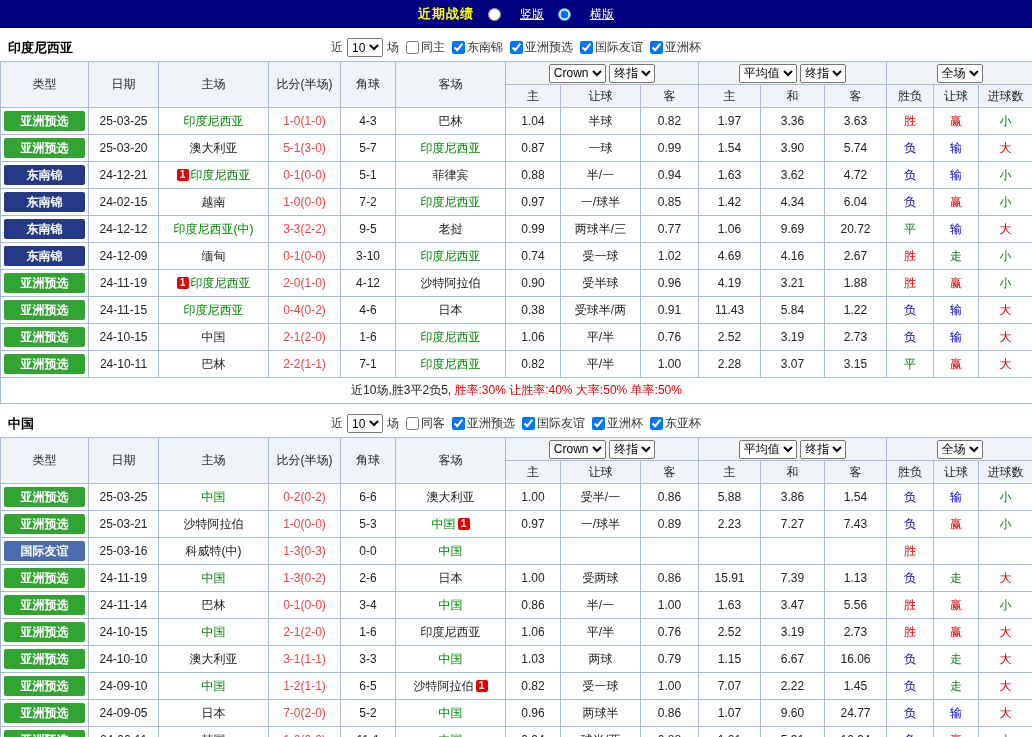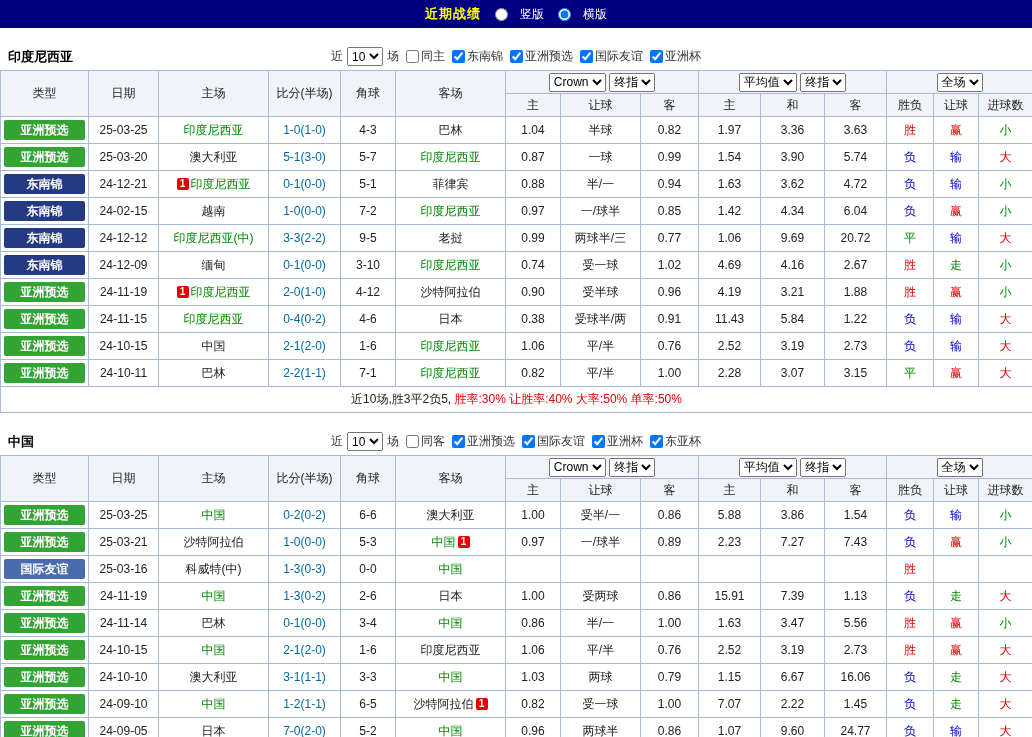--- a/index.html
+++ b/index.html
@@ -1,44 +1,44 @@
 <!DOCTYPE html>
 <html><head>
 <meta charset="utf-8">
 <style>
   html,body{margin:0;padding:0;}
   body{width:1032px;background:#fff;font-family:"Liberation Sans","DejaVu Sans",sans-serif;font-size:12px;color:#222;}
 
   .topbar{height:28px;background:#000080;display:flex;align-items:center;justify-content:center;gap:14px;}
   .topbar .title{color:#ffff00;font-weight:bold;font-size:13px;letter-spacing:1px;}
-  .topbar label{color:#fff;display:inline-flex;align-items:center;gap:12px;cursor:pointer;}
+  .topbar label{color:#fff;display:inline-flex;align-items:center;gap:19px;cursor:pointer;text-decoration:underline;}
   .topbar input{margin:0;}
 
-  .section{margin-top:15px;}
+  .section{margin-top:6px;}
   .section-bar{position:relative;height:27px;display:flex;align-items:center;justify-content:center;}
   .team-name{position:absolute;left:8px;font-weight:bold;font-size:13px;color:#000;}
   .filters{display:flex;align-items:center;gap:2px;color:#333;}
   .filters select{font-size:12px;height:19px;margin:0 2px;}
   .filters label{display:inline-flex;align-items:center;margin-left:5px;cursor:pointer;}
   .filters input{margin:0 2px 0 0;}
 
   table.grid{border-collapse:collapse;table-layout:fixed;width:1032px;}
   .grid th,.grid td{border:1px solid #a8bcd8;text-align:center;overflow:hidden;white-space:nowrap;padding:0 2px;}
   .grid thead th{background:#f0f3f8;font-weight:normal;height:22px;color:#222;}
   .grid thead select{font-size:12px;height:19px;max-width:76px;vertical-align:middle;}
   .grid tbody td{height:26px;background:#fff;}
 
   td.c-type{padding:0;}
   .type-badge{display:block;margin:2px 3px;border-radius:2px;line-height:20px;color:#fff;font-weight:bold;}
   .badge{display:inline-block;min-width:12px;height:12px;line-height:12px;background:#e60000;color:#fff;font-size:10px;font-weight:bold;border-radius:2px;vertical-align:1px;}
   .badge:empty{display:none;}
   .badge-l{margin-right:2px;}
   .badge-r{margin-left:2px;}
   .tname.focus{color:#008800;}
-  td.c-score{color:#0369a1;}
+  td.c-score{color:#ef4444;}
   td.c-num,td.c-hd{color:#222;}
   tfoot td.summary{height:25px;background:#fff;}
   .sum-stats{color:#e60000;}
 </style>
 </head>
 <body>
 
 <div class="topbar">
   <span class="title">近期战绩</span>
   <label>

